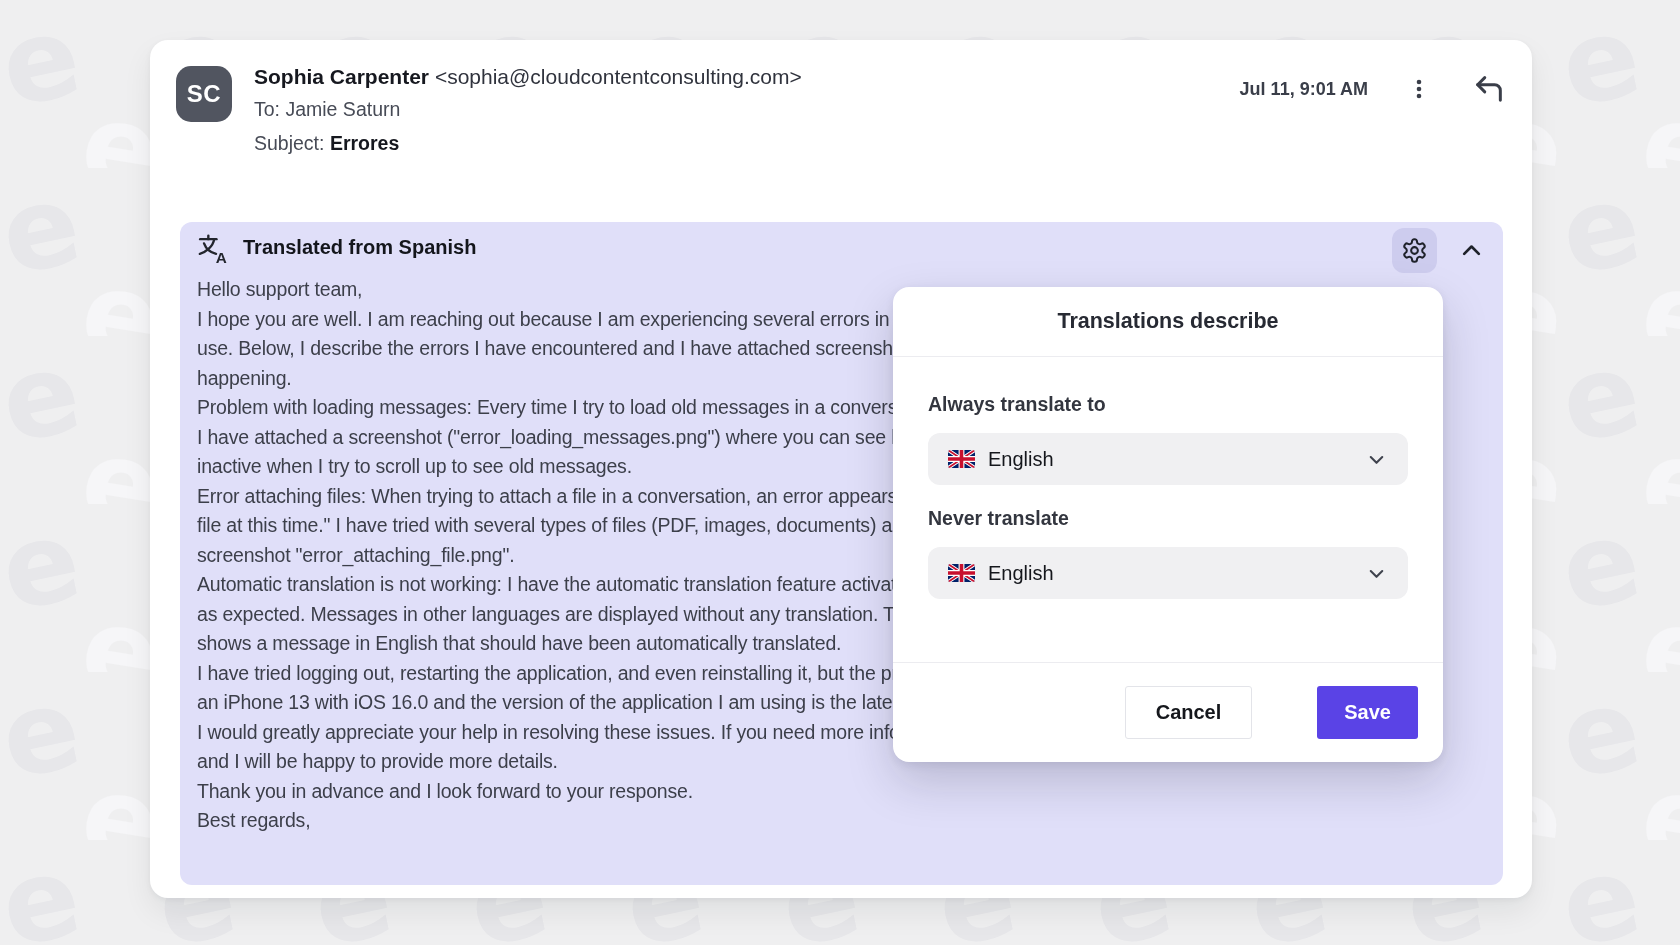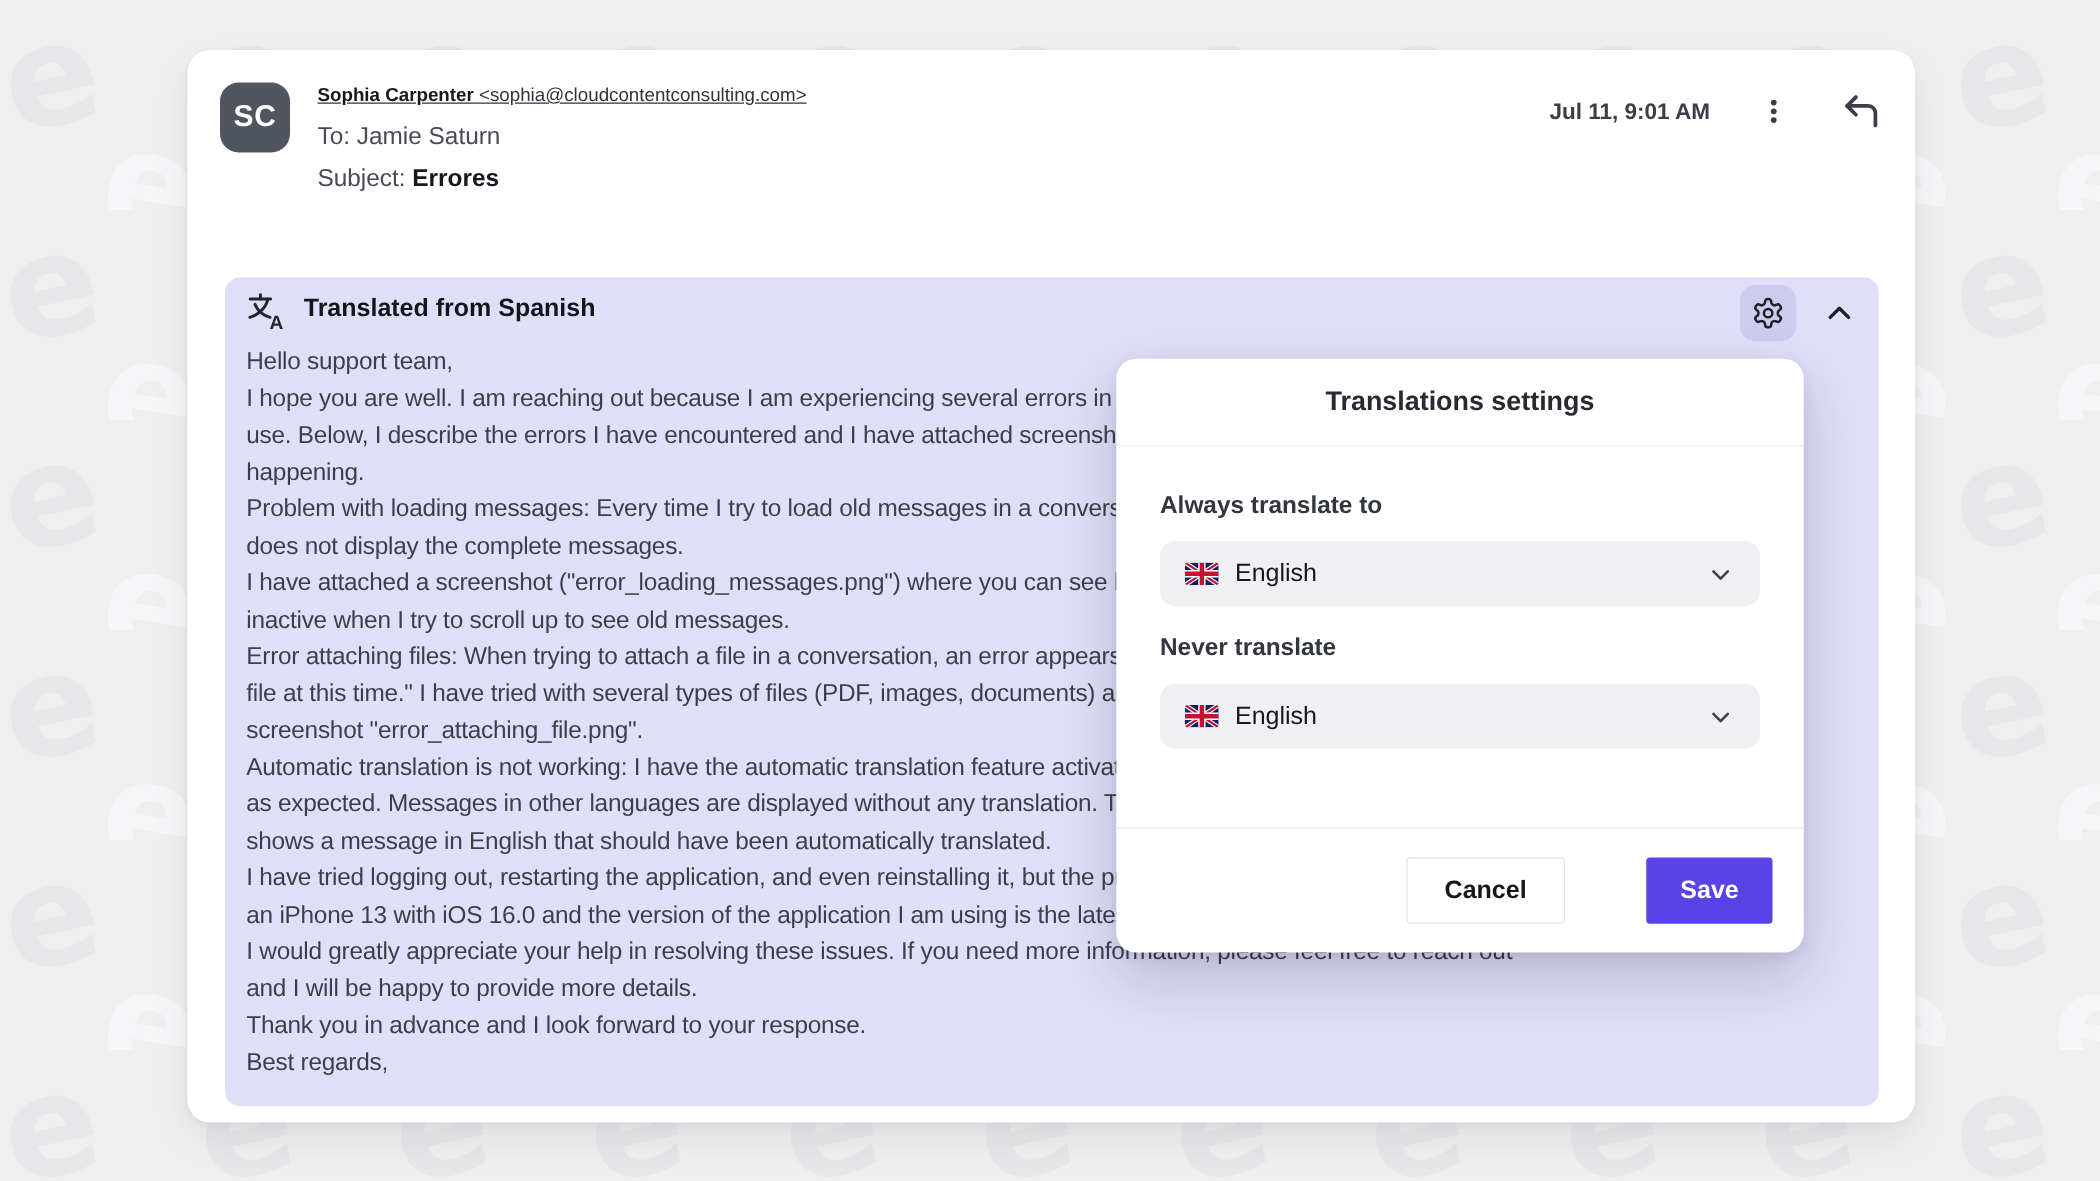--- a/index.html
+++ b/index.html
@@ -18,21 +18,21 @@
     background:#ffffff; border-radius:18px; z-index:1;
     box-shadow:0 2px 6px rgba(20,22,35,.05), 0 14px 30px rgba(20,22,35,.07);
   }
   .avatar {
     position:absolute; left:26px; top:26px; width:56px; height:56px;
     border-radius:15px; background:#515560; color:#fff;
     display:flex; align-items:center; justify-content:center;
     font-size:24px; font-weight:700; letter-spacing:.5px;
   }
   .meta { position:absolute; left:104px; top:22px; }
-  .from-line { font-size:15px; line-height:30px; color:#30333d;text-decoration:underline; }
+  .from-line { font-size:21px; line-height:30px; color:#30333d; }
   .from-line .name { font-weight:700; color:#16181f; }
   .sub-line { font-size:19.5px; line-height:34px; color:#474b56; }
   .sub-line .subject-value { color:#16181f; font-weight:600; }
   .header-right {
     position:absolute; right:24px; top:30px; height:38px;
     display:flex; align-items:center; gap:37px;
   }
   .timestamp { font-size:18px; font-weight:600; color:#3a3e49; white-space:nowrap; }
   .icon-btn { background:none; border:none; cursor:pointer; display:flex; align-items:center; justify-content:center; padding:2px; }
 
@@ -160,42 +160,41 @@
         <polyline points="5.5 15 12 8.5 18.5 15"></polyline>
       </svg>
     </button>
 
     <div class="body-text">
       <div class="line">Hello support team,</div>
       <div class="line">I hope you are well. I am reaching out because I am experiencing several errors in the application that I am trying to</div>
       <div class="line">use. Below, I describe the errors I have encountered and I have attached screenshots so you can see exactly what is</div>
       <div class="line">happening.</div>
       <div class="line">Problem with loading messages: Every time I try to load old messages in a conversation, the application freezes and</div>
-      <div class="line">does not display the complete messages.</div>
       <div class="line">I have attached a screenshot ("error_loading_messages.png") where you can see how the loading icon remains</div>
       <div class="line">inactive when I try to scroll up to see old messages.</div>
       <div class="line">Error attaching files: When trying to attach a file in a conversation, an error appears saying "Unable to attach the</div>
       <div class="line">file at this time." I have tried with several types of files (PDF, images, documents) and none of them work. I attach the</div>
       <div class="line">screenshot "error_attaching_file.png".</div>
       <div class="line">Automatic translation is not working: I have the automatic translation feature activated, but it does not translate messages</div>
       <div class="line">as expected. Messages in other languages are displayed without any translation. The screenshot "error_translating.png"</div>
       <div class="line">shows a message in English that should have been automatically translated.</div>
       <div class="line">I have tried logging out, restarting the application, and even reinstalling it, but the problems continue. My device is</div>
       <div class="line">an iPhone 13 with iOS 16.0 and the version of the application I am using is the latest available in the App Store.</div>
       <div class="line">I would greatly appreciate your help in resolving these issues. If you need more information, please feel free to reach out</div>
       <div class="line">and I will be happy to provide more details.</div>
       <div class="line">Thank you in advance and I look forward to your response.</div>
       <div class="line">Best regards,</div>
     </div>
   </div>
 </div>
 
 <div class="popover">
   <div class="pop-header">
-    <span class="pop-title">Translations settings</span>
+    <span class="pop-title">Translations describe</span>
   </div>
   <div class="pop-body">
 
     <div class="field-label">Always translate to</div>
     <button class="select">
       <span class="flag">
         <svg width="27" height="18" viewBox="0 0 60 40">
           <rect width="60" height="40" fill="#012169"></rect>
           <path d="M0,0 L60,40 M60,0 L0,40" stroke="#ffffff" stroke-width="8"></path>
           <path d="M0,0 L60,40 M60,0 L0,40" stroke="#C8102E" stroke-width="4"></path>

